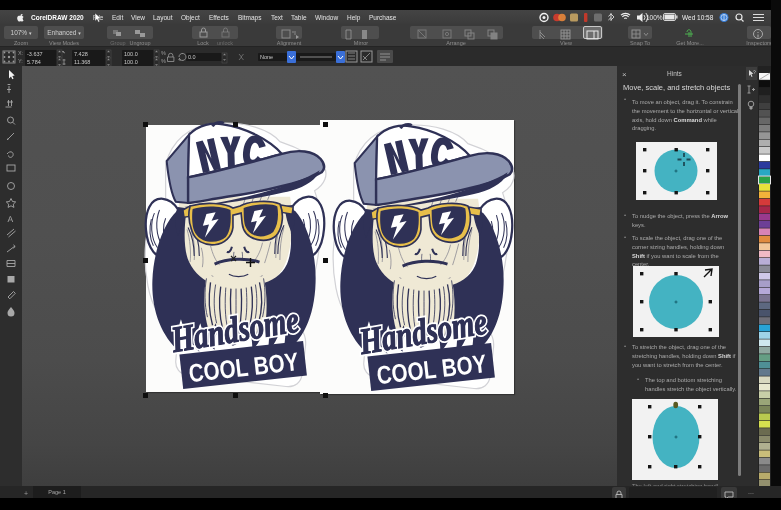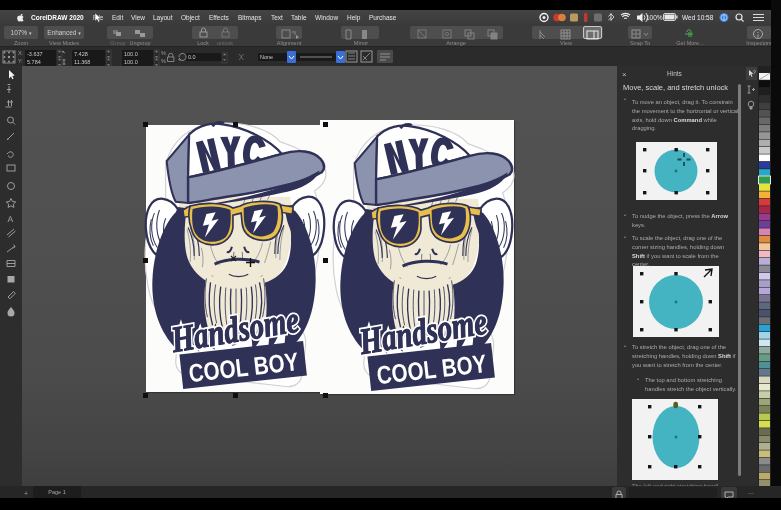--- a/index.html
+++ b/index.html
@@ -451,21 +451,21 @@
     <path d="M4,4 l5,5 m0,-5 l-5,5" stroke="#222" stroke-width="1.1" fill="none"></path>
     <path d="M19,10.5 l9,0 m-4.5,-4.5 l0,9" stroke="#111" stroke-width="1.4" fill="none"></path>
   </svg>
 </div>
 
 <div class="abs" id="hints">
   <div class="hd">
       <span style="position:absolute;left:5px;top:4px;font-size:8px;color:#bdbdbd;">×</span>
   <span style="position:absolute;left:50px;top:4px;font-size:6.5px;color:#c2c2c2;">Hints</span>
     </div>
-  <h2>Move, scale, and stretch unlock</h2>
+  <h2>Move, scale, and stretch objects</h2>
   <span class="bullet" style="left:7px;top:30px;">•</span>
   <p style="left:15px;top:32px;width:109px;">To move an object, drag it. To constrain the movement to the horizontal or vertical axis, hold down <span class="b">Command</span> while dragging.</p>
   <div class="thumb" style="left:19px;top:76px;width:81px;height:58px;">
     <svg width="81" height="58" viewBox="0 0 81 58" xmlns="http://www.w3.org/2000/svg">
       <circle cx="40" cy="29" r="21.5" fill="#44b3c2"></circle>
       <path d="M38.5,29 l3,0 m-1.5,-1.5 l0,3" stroke="#16606e" stroke-width="1"></path>
       <g fill="#151515">
         <rect x="7" y="6" width="3.4" height="3.4"></rect>
           <rect x="38.5" y="6" width="3.4" height="3.4"></rect>
           <rect x="70" y="6" width="3.4" height="3.4"></rect>

